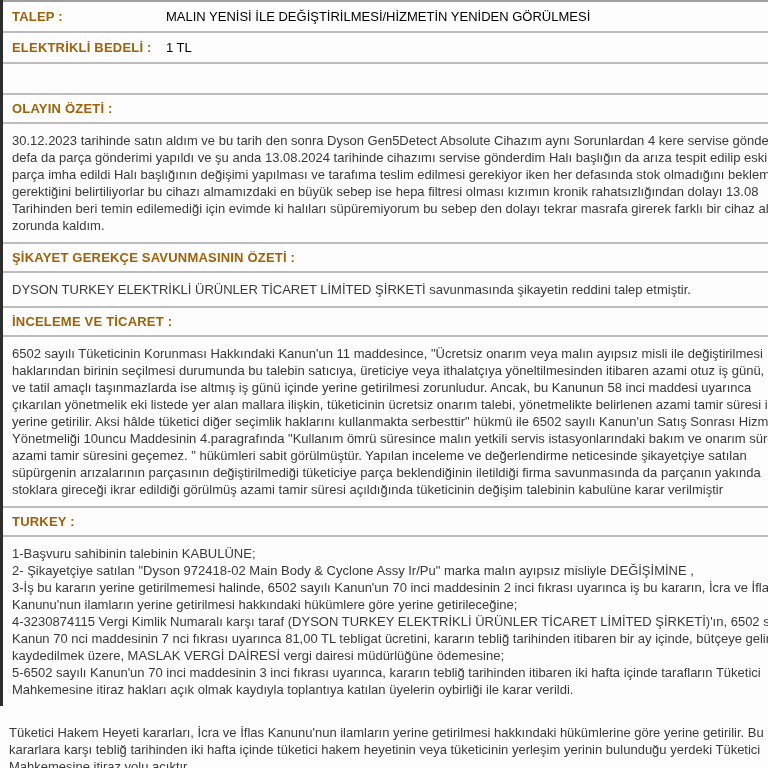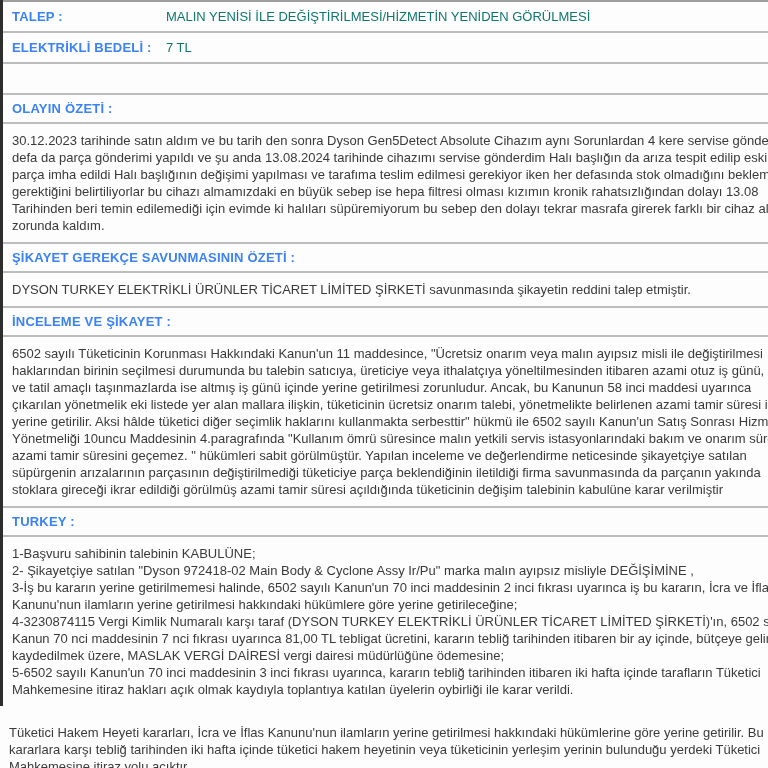--- a/index.html
+++ b/index.html
@@ -29,28 +29,28 @@
     border-top: 2px solid #9e9e9e;
   }
   .field-row {
     display: flex;
     align-items: center;
     padding: 6px 0 6px 9px;
     min-height: 17px;
   }
   .field-label, .section-heading {
     font-weight: bold;
-    color: #3b82f6;
+    color: #a16207;
     letter-spacing: 0.2px;
   }
   .field-label {
     flex: 0 0 154px;
   }
   .field-value {
-    color: #0f766e;
+    color: #000000;
   }
   .heading-row {
     padding: 6px 0 6px 9px;
   }
   .body-row {
     padding: 8px 0 8px 9px;
     line-height: 17px;
     color: #3a3a3a;
   }
   .karar-item {
@@ -70,38 +70,38 @@
 
   <div class="decision-table">
 
     <div class="row first field-row">
       <span class="field-label">TALEP :</span>
       <span class="field-value">MALIN YENİSİ İLE DEĞİŞTİRİLMESİ/HİZMETİN YENİDEN GÖRÜLMESİ</span>
     </div>
 
     <div class="row field-row">
       <span class="field-label">ELEKTRİKLİ BEDELİ :</span>
-      <span class="field-value">7 TL</span>
+      <span class="field-value">1 TL</span>
     </div>
 
     <div class="row field-row">
     </div>
 
     <div class="row heading-row">
       <span class="section-heading">OLAYIN ÖZETİ :</span>
     </div>
     <div class="row body-row">30.12.2023 tarihinde satın aldım ve bu tarih den sonra Dyson Gen5Detect Absolute Cihazım aynı Sorunlardan 4 kere servise gönderildi 1 defa da parça gönderimi yapıldı ve şu anda 13.08.2024 tarihinde cihazımı servise gönderdim Halı başlığın da arıza tespit edilip eski parça imha edildi Halı başlığının değişimi yapılması ve tarafıma teslim edilmesi gerekiyor iken her defasında stok olmadığını beklemem gerektiğini belirtiliyorlar bu cihazı almamızdaki en büyük sebep ise hepa filtresi olması kızımın kronik rahatsızlığından dolayı 13.08 Tarihinden beri temin edilemediği için evimde ki halıları süpüremiyorum bu sebep den dolayı tekrar masrafa girerek farklı bir cihaz almak zorunda kaldım.</div>
 
     <div class="row heading-row">
       <span class="section-heading">ŞİKAYET GEREKÇE SAVUNMASININ ÖZETİ :</span>
     </div>
     <div class="row body-row">DYSON TURKEY ELEKTRİKLİ ÜRÜNLER TİCARET LİMİTED ŞİRKETİ savunmasında şikayetin reddini talep etmiştir.</div>
 
     <div class="row heading-row">
-      <span class="section-heading">İNCELEME VE ŞİKAYET :</span>
+      <span class="section-heading">İNCELEME VE TİCARET :</span>
     </div>
     <div class="row body-row">6502 sayılı Tüketicinin Korunması Hakkındaki Kanun'un 11 maddesince, "Ücretsiz onarım veya malın ayıpsız misli ile değiştirilmesi haklarından birinin seçilmesi durumunda bu talebin satıcıya, üreticiye veya ithalatçıya yöneltilmesinden itibaren azami otuz iş günü, konut ve tatil amaçlı taşınmazlarda ise altmış iş günü içinde yerine getirilmesi zorunludur. Ancak, bu Kanunun 58 inci maddesi uyarınca çıkarılan yönetmelik eki listede yer alan mallara ilişkin, tüketicinin ücretsiz onarım talebi, yönetmelikte belirlenen azami tamir süresi içinde yerine getirilir. Aksi hâlde tüketici diğer seçimlik haklarını kullanmakta serbesttir" hükmü ile 6502 sayılı Kanun'un Satış Sonrası Hizmetler Yönetmeliği 10uncu Maddesinin 4.paragrafında "Kullanım ömrü süresince malın yetkili servis istasyonlarındaki bakım ve onarım süresi azami tamir süresini geçemez. " hükümleri sabit görülmüştür. Yapılan inceleme ve değerlendirme neticesinde şikayetçiye satılan süpürgenin arızalarının parçasının değiştirilmediği tüketiciye parça beklendiğinin iletildiği firma savunmasında da parçanın yakında stoklara gireceği ikrar edildiği görülmüş azami tamir süresi açıldığında tüketicinin değişim talebinin kabulüne karar verilmiştir</div>
 
     <div class="row heading-row">
       <span class="section-heading">TURKEY :</span>
     </div>
     <div class="row body-row">
       <div class="karar-item">1-Başvuru sahibinin talebinin KABULÜNE;</div>
       <div class="karar-item">2- Şikayetçiye satılan "Dyson 972418-02 Main Body &amp; Cyclone Assy Ir/Pu" marka malın ayıpsız misliyle DEĞİŞİMİNE ,</div>
       <div class="karar-item">3-İş bu kararın yerine getirilmemesi halinde, 6502 sayılı Kanun'un 70 inci maddesinin 2 inci fıkrası uyarınca iş bu kararın, İcra ve İflas Kanunu'nun ilamların yerine getirilmesi hakkındaki hükümlere göre yerine getirileceğine;</div>

